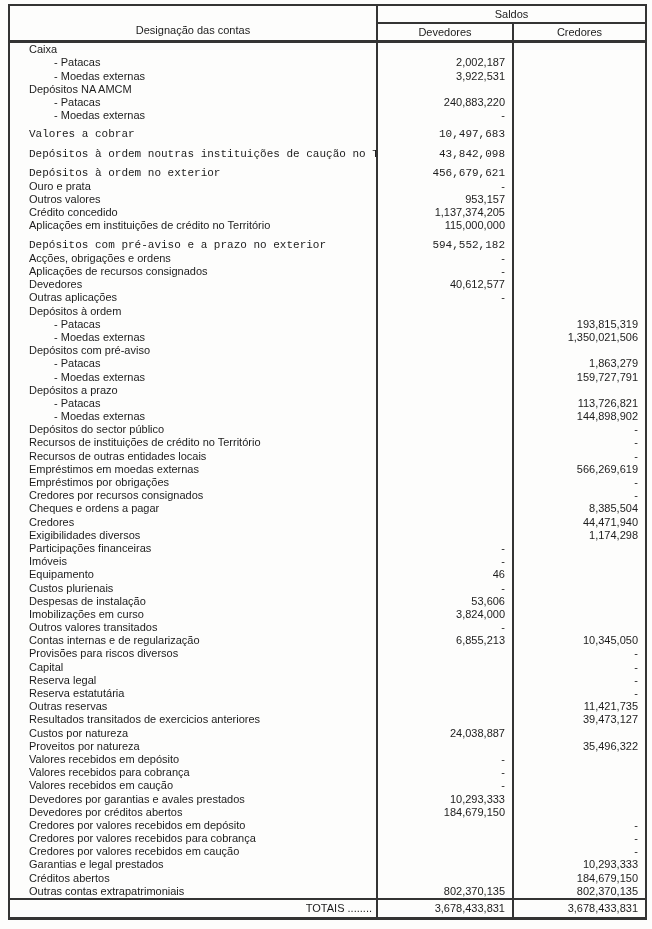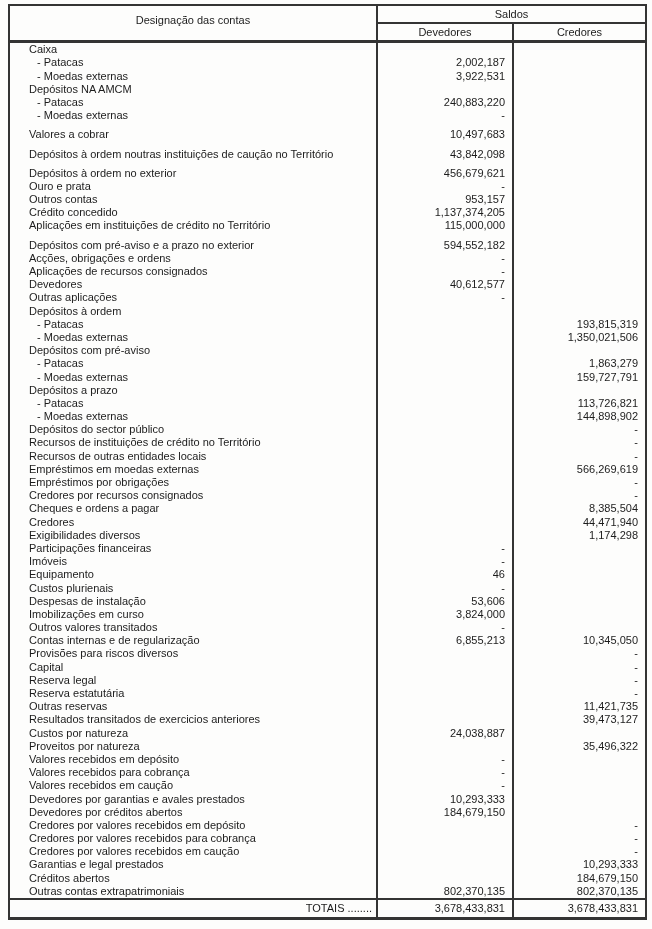--- a/index.html
+++ b/index.html
@@ -41,33 +41,33 @@
   thead th { height: 16px; line-height: 15px; }
   thead { border-bottom: 3px solid #343434; }
   th.saldos {
     text-align: center;
     border-left: 2px solid #343434;
     border-bottom: 2px solid #343434;
   }
   th.desig {
     text-align: center;
     vertical-align: bottom;
-    padding-bottom: 12px;
+    padding-bottom: 2px;
     margin-top: 36px;
   }
   th.devh, th.creh { text-align: center; }
   th.devh { border-left: 2px solid #343434; }
   th.creh { border-left: 2px solid #343434; }
 
   tbody td { height: 13.2px; line-height: 13px; vertical-align: bottom; }
   tbody td.dev, tbody td.cre { border-left: 2px solid #343434; }
-  tr.tall td { padding-top: 6px; }
+  tr.tall td { padding-top: 6px; font-family: Liberation Mono, monospace; }
 
   td.lbl { padding-left: 19px; text-align: left; }
-  td.lbl.ind { padding-left: 27px; }
+  td.lbl.ind { padding-left: 44px; }
   td.num { text-align: right; padding-right: 7px; }
 
   tfoot td {
     height: 17px;
     line-height: 17px;
     border-top: 2px solid #343434;
     padding-left: 48px;
   }
   tfoot td.tot-lbl { text-align: right; padding-right: 4px; }
   tfoot td.dev, tfoot td.cre { border-left: 2px solid #343434; }
@@ -137,21 +137,21 @@
           <td class="lbl">Depósitos à ordem no exterior</td>
           <td class="num dev">456,679,621</td>
           <td class="num cre"></td>
         </tr>
         <tr>
           <td class="lbl">Ouro e prata</td>
           <td class="num dev">-</td>
           <td class="num cre"></td>
         </tr>
         <tr>
-          <td class="lbl">Outros contas</td>
+          <td class="lbl">Outros valores</td>
           <td class="num dev">953,157</td>
           <td class="num cre"></td>
         </tr>
         <tr>
           <td class="lbl">Crédito concedido</td>
           <td class="num dev">1,137,374,205</td>
           <td class="num cre"></td>
         </tr>
         <tr>
           <td class="lbl">Aplicações em instituições de crédito no Território</td>

